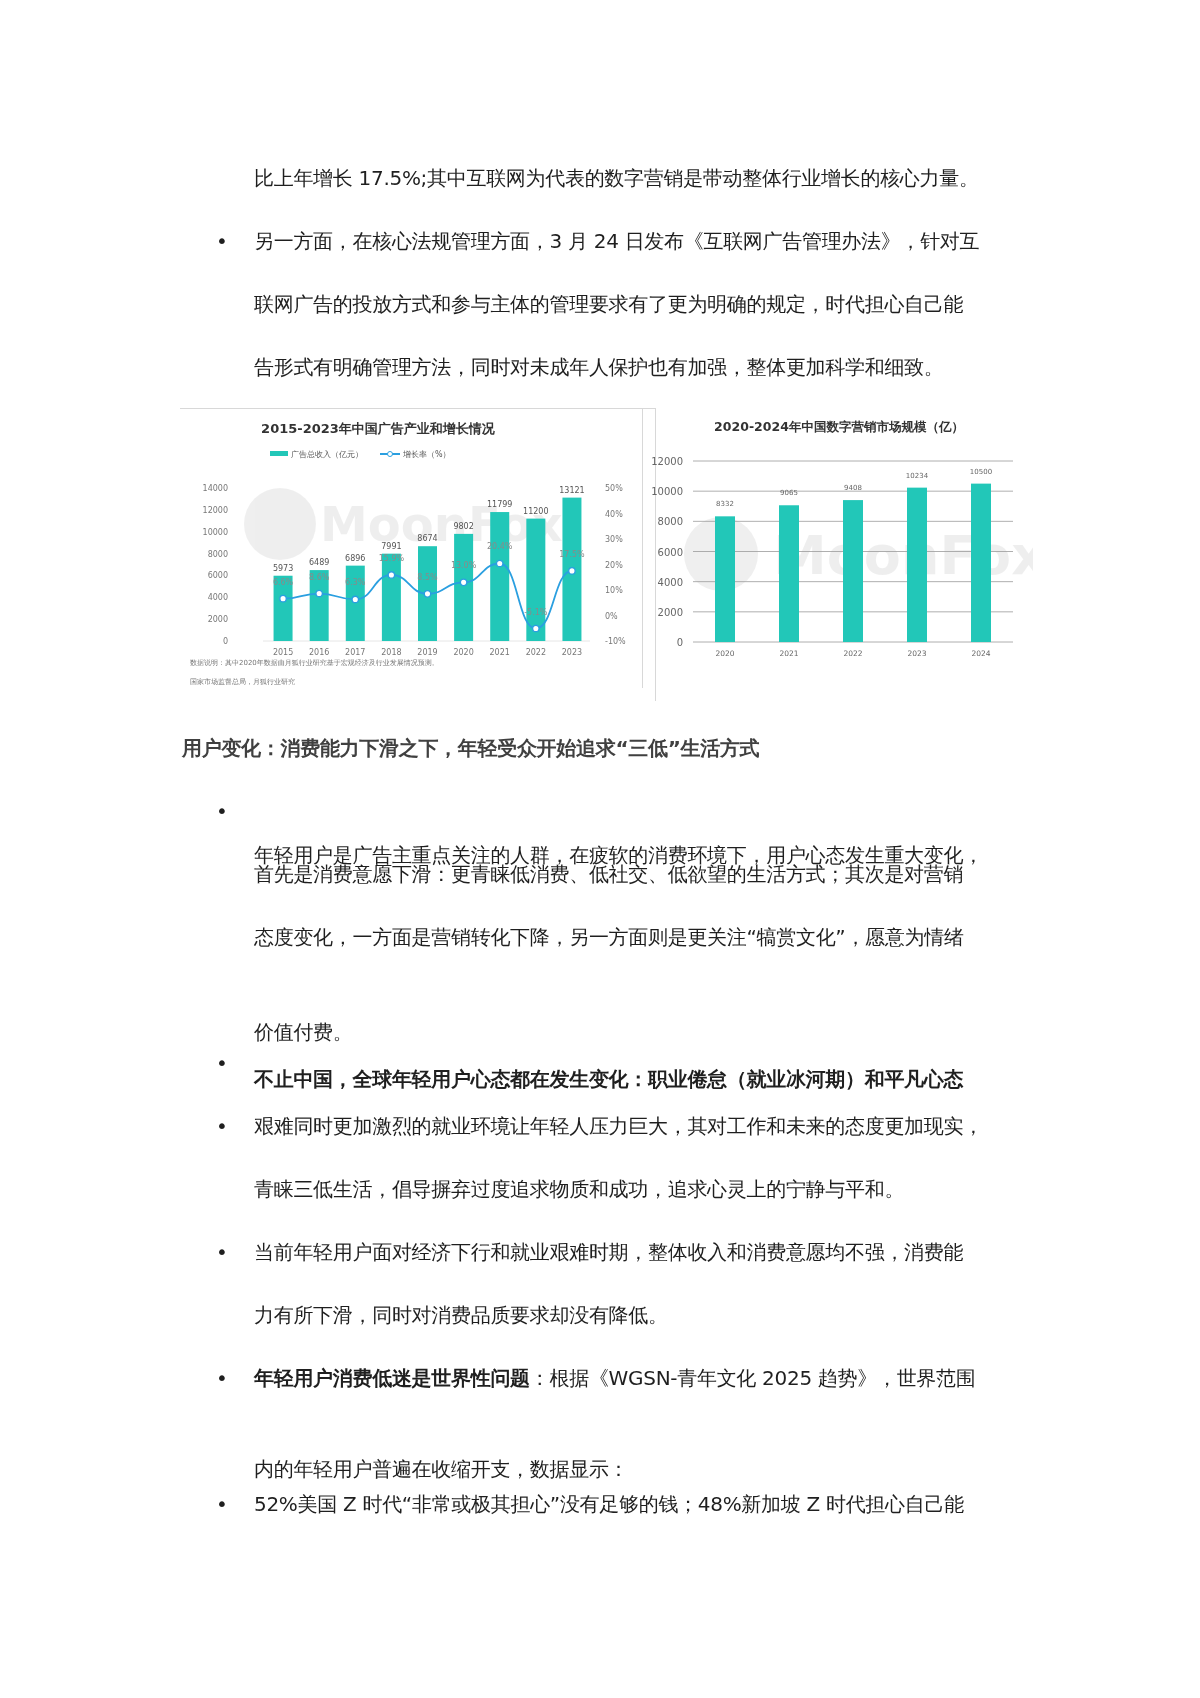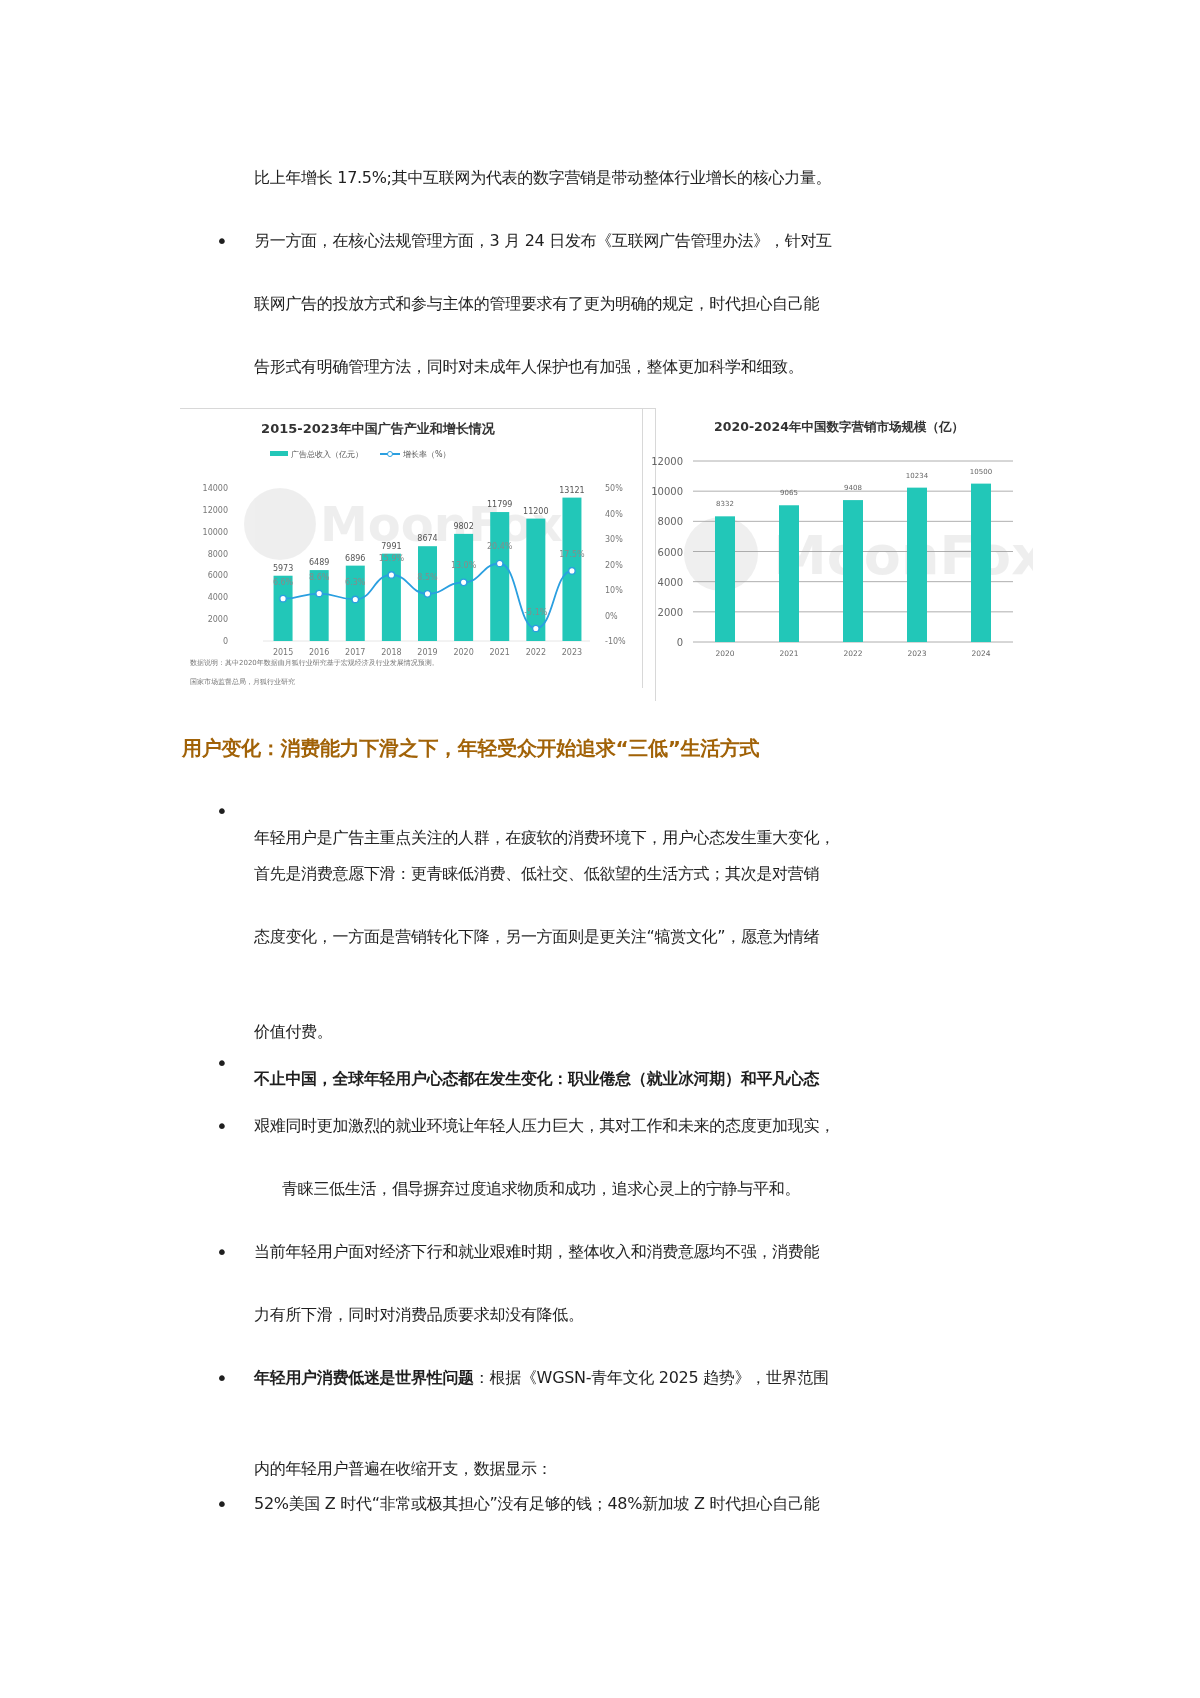--- a/index.html
+++ b/index.html
@@ -1,21 +1,21 @@
 <!DOCTYPE html>
 <html><head>
 <meta charset="utf-8">
 <style>
   html, body { margin: 0; padding: 0; background: #ffffff; }
   body { width: 1200px; height: 1698px; position: relative; overflow: hidden;
          font-family: "DejaVu Sans", "Liberation Sans", sans-serif; color: #1f1f1f; }
-  .line { position: absolute; left: 254px; font-size: 16px; line-height: 28px; white-space: nowrap; letter-spacing: -0.3px; }
+  .line { position: absolute; left: 254px; font-size: 20px; line-height: 28px; white-space: nowrap; letter-spacing: -0.3px; }
   .bullet { position: absolute; left: 216px; font-size: 20px; line-height: 28px; }
   .bold { font-weight: bold; }
-  .heading { position: absolute; left: 182px; top: 734px; font-size: 20px; line-height: 28px; font-weight: bold; color: #a16207; white-space: nowrap; letter-spacing: -0.3px; }
+  .heading { position: absolute; left: 182px; top: 734px; font-size: 20px; line-height: 28px; font-weight: bold; color: #404040; white-space: nowrap; letter-spacing: -0.3px; }
   .chart-left { position: absolute; left: 180px; top: 408px; width: 475px; height: 292px; border-top: 1px solid #d8d8d8; border-right: 1px solid #d8d8d8; background: #ffffff; }
   .chart-right { position: absolute; left: 642px; top: 408px; width: 390px; height: 280px; border-left: 1px solid #d8d8d8; }
   svg text { font-family: "DejaVu Sans", sans-serif; }
 </style>
 </head>
 <body>
 
 <div class="line" style="top:164px">比上年增长 17.5%;其中互联网为代表的数字营销是带动整体行业增长的核心力量。</div>
 
 <div class="bullet" style="top:227px">•</div>
@@ -144,29 +144,29 @@
         <text x="338" y="65.625" font-size="7" fill="#666" text-anchor="middle">10500</text>
         <text x="338" y="248" font-size="7.5" fill="#666" text-anchor="middle">2024</text>
       </g>
   </svg>
 </div>
 
 <div class="heading">用户变化：消费能力下滑之下，年轻受众开始追求“三低”生活方式</div>
 
 <div id="bullet-list">
     <div class="bullet" style="top: 797px;">•</div>
-    <div class="line" style="top: 824px; text-align: right;">年轻用户是广告主重点关注的人群，在疲软的消费环境下，用户心态发生重大变化，</div>
+    <div class="line" style="top: 841px; text-align: right;">年轻用户是广告主重点关注的人群，在疲软的消费环境下，用户心态发生重大变化，</div>
     <div class="line" style="top: 860px;">首先是消费意愿下滑：更青睐低消费、低社交、低欲望的生活方式；其次是对营销</div>
     <div class="line" style="top: 923px;">态度变化，一方面是营销转化下降，另一方面则是更关注“犒赏文化”，愿意为情绪</div>
     <div class="line" style="top: 1018px; text-align: center;">价值付费。</div>
     <div class="bullet" style="top: 1049px;">•</div>
     <div class="line bold" style="top: 1049px; margin-top: 16px;">不止中国，全球年轻用户心态都在发生变化：职业倦怠（就业冰河期）和平凡心态</div>
     <div class="bullet" style="top: 1112px;">•</div>
     <div class="line" style="top: 1112px;">艰难同时更加激烈的就业环境让年轻人压力巨大，其对工作和未来的态度更加现实，</div>
-    <div class="line" style="top: 1175px; margin-left: 28px;">青睐三低生活，倡导摒弃过度追求物质和成功，追求心灵上的宁静与平和。</div>
+    <div class="line" style="top: 1175px;">青睐三低生活，倡导摒弃过度追求物质和成功，追求心灵上的宁静与平和。</div>
     <div class="bullet" style="top: 1238px;">•</div>
     <div class="line" style="top: 1238px;">当前年轻用户面对经济下行和就业艰难时期，整体收入和消费意愿均不强，消费能</div>
     <div class="line" style="top: 1301px;">力有所下滑，同时对消费品质要求却没有降低。</div>
     <div class="bullet" style="top: 1364px;">•</div>
     <div class="line" style="top: 1364px;"><span class="bold">年轻用户消费低迷是世界性问题</span>：根据《WGSN-青年文化 2025 趋势》，世界范围</div>
     <div class="line" style="top: 1427px; margin-top: 28px;">内的年轻用户普遍在收缩开支，数据显示：</div>
     <div class="bullet" style="top: 1490px;">•</div>
     <div class="line" style="top: 1490px;">52%美国 Z 时代“非常或极其担心”没有足够的钱；48%新加坡 Z 时代担心自己能</div>
   </div>
 

